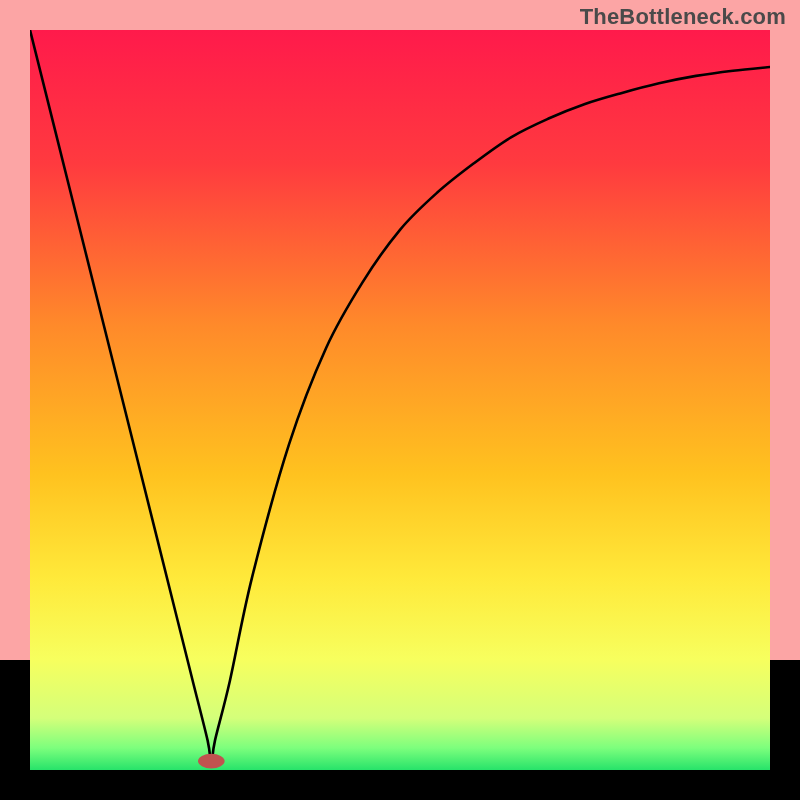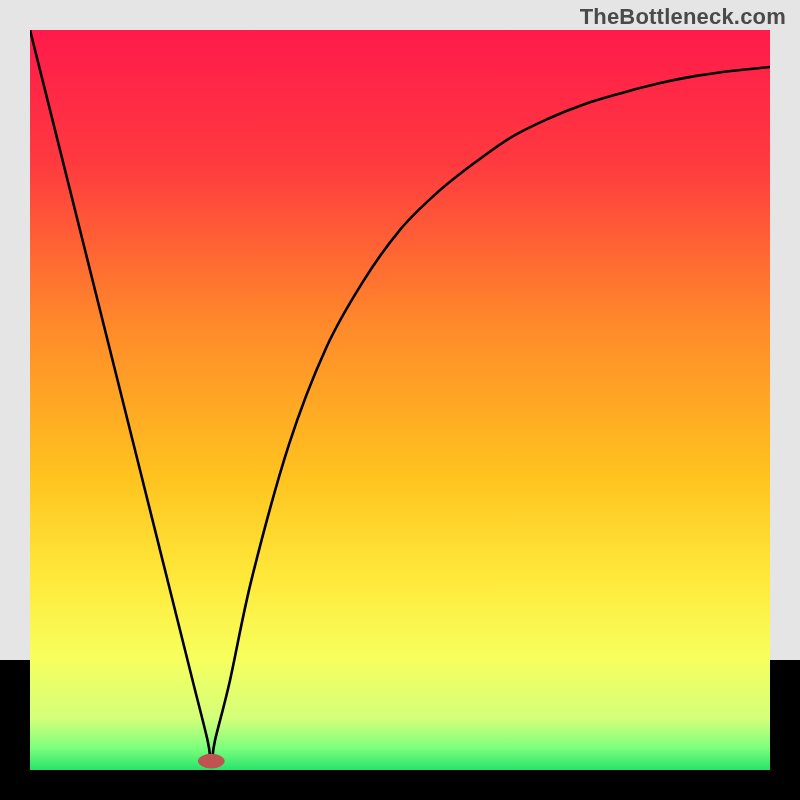--- a/index.html
+++ b/index.html
@@ -7,21 +7,21 @@
     padding: 0;
     width: 800px;
     height: 800px;
     background: #000;
     font-family: Arial, Helvetica, sans-serif;
   }
   .frame {
     position: relative;
     width: 800px;
     height: 660px;
-    background: #e5e5e5;
+    background: #fca5a5;
   }
   .watermark {
     position: absolute;
     top: 4px;
     right: 14px;
     color: #4a4a4a;
     font-size: 22px;
     font-weight: 600;
     letter-spacing: 0.2px;
     z-index: 10;

